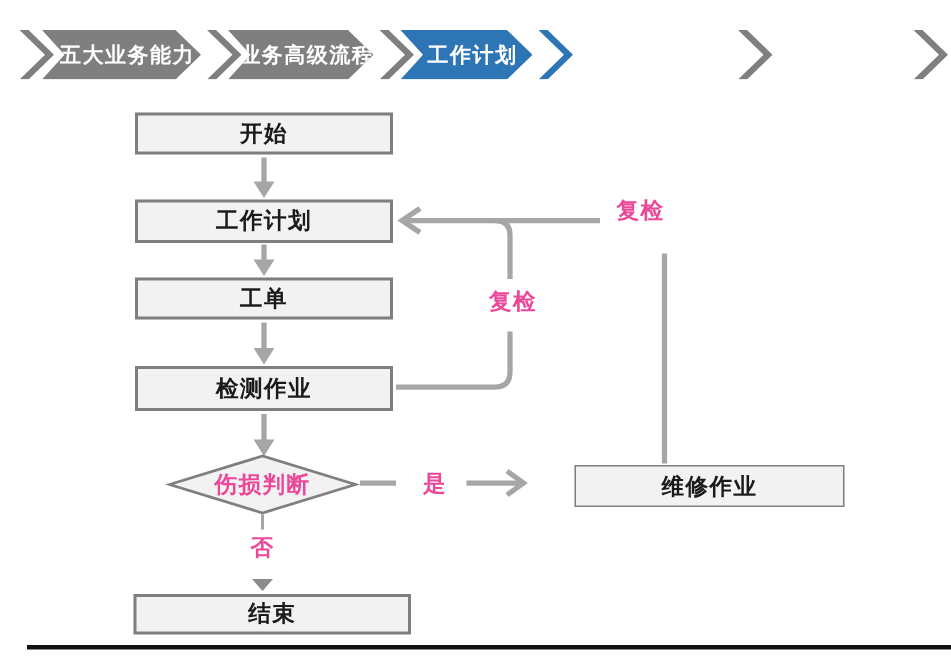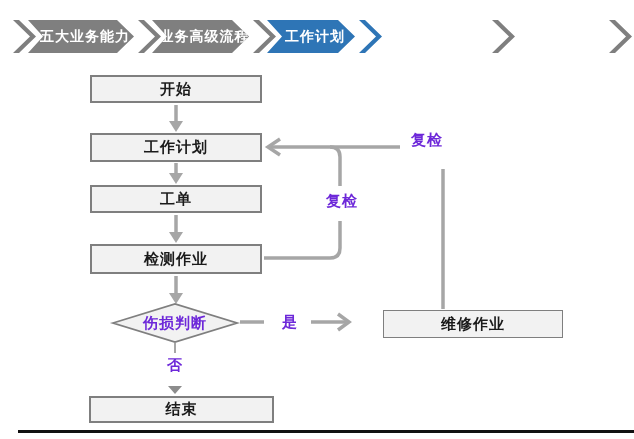--- a/index.html
+++ b/index.html
@@ -32,21 +32,21 @@
     box-sizing:border-box;color:#1a1a1a;font-size:15px;font-weight:600;
     letter-spacing:1px;
   }
   .n-start{left:90px;top:75px;width:172px;height:28px;align-items:center;}
   .n-plan{left:90px;top:133px;width:172px;height:29px;}
   .n-order{left:90px;top:185px;width:172px;height:28px;}
   .n-inspect{left:90px;top:244px;width:172px;height:30px;}
   .n-repair{left:352px;top:310px;width:180px;height:28px;border-width:1.5px;margin-left:31px;}
   .n-end{left:89px;top:396px;width:185px;height:27px;}
   .lbl{
-    position:absolute;color:#6d28d9;font-size:15px;font-weight:600;
+    position:absolute;color:#ec4899;font-size:15px;font-weight:600;
     text-align:center;letter-spacing:1px;white-space:nowrap;
   }
   .l-diamond{left:115px;top:314px;width:120px;}
   .l-yes{left:273px;top:313px;width:34px;}
   .l-no{left:155px;top:356px;width:40px;}
   .l-recheck-inner{left:320px;top:192px;width:44px;}
   .l-recheck-outer{left:405px;top:131px;width:44px;}
   
   .wires{position:absolute;left:0;top:0;width:634px;height:439px;pointer-events:none;}
   

